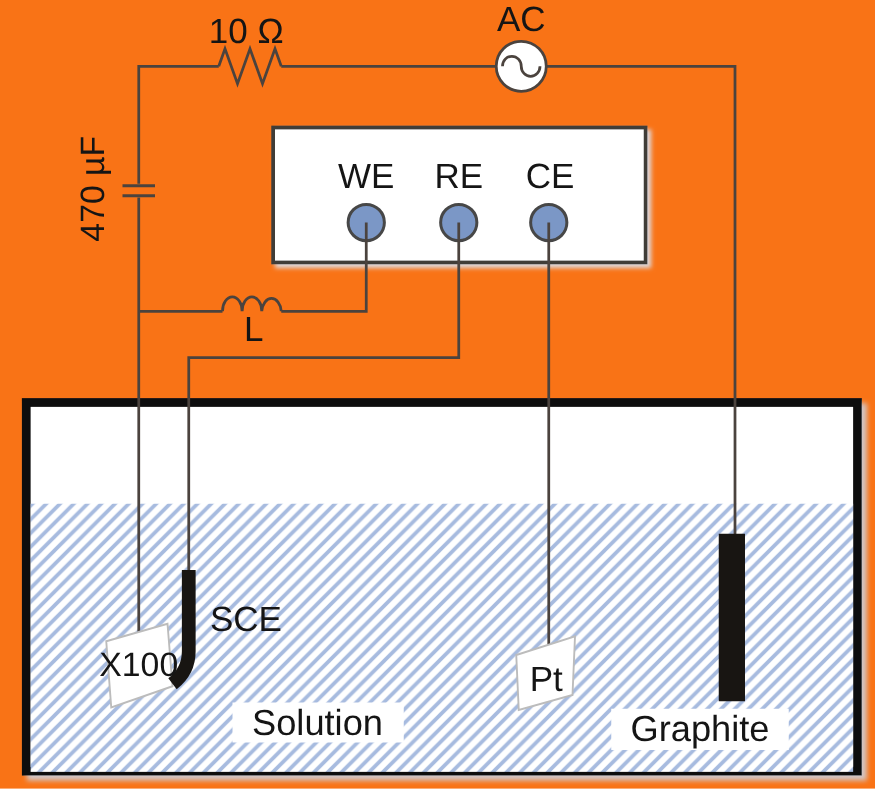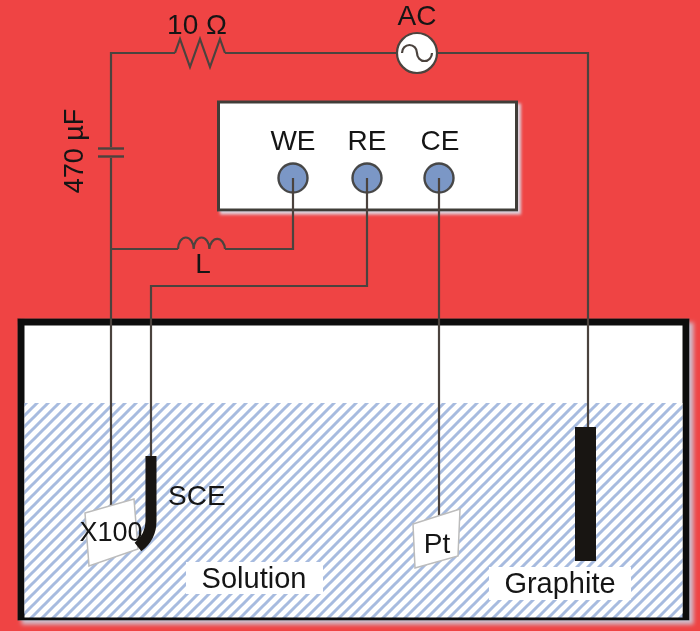--- a/index.html
+++ b/index.html
@@ -1,16 +1,16 @@
 <!DOCTYPE html>
 <html><head>
 <meta charset="utf-8">
 <style>
   html, body { margin: 0; padding: 0; background: #ffffff; }
-  .stage { width: 700px; height: 631px; position: relative; background: #ef4444; overflow: hidden; }
+  .stage { width: 700px; height: 631px; position: relative; background: #f97316; overflow: hidden; }
   svg { display: block; }
   text {
     font-family: "Liberation Sans", "DejaVu Sans", sans-serif;
     fill: #151515;
   }
   .lbl { font-size: 28px; }
   .lbl-sm { font-size: 27px; }
   .lbl-lg { font-size: 29px; }
 </style>
 </head>

